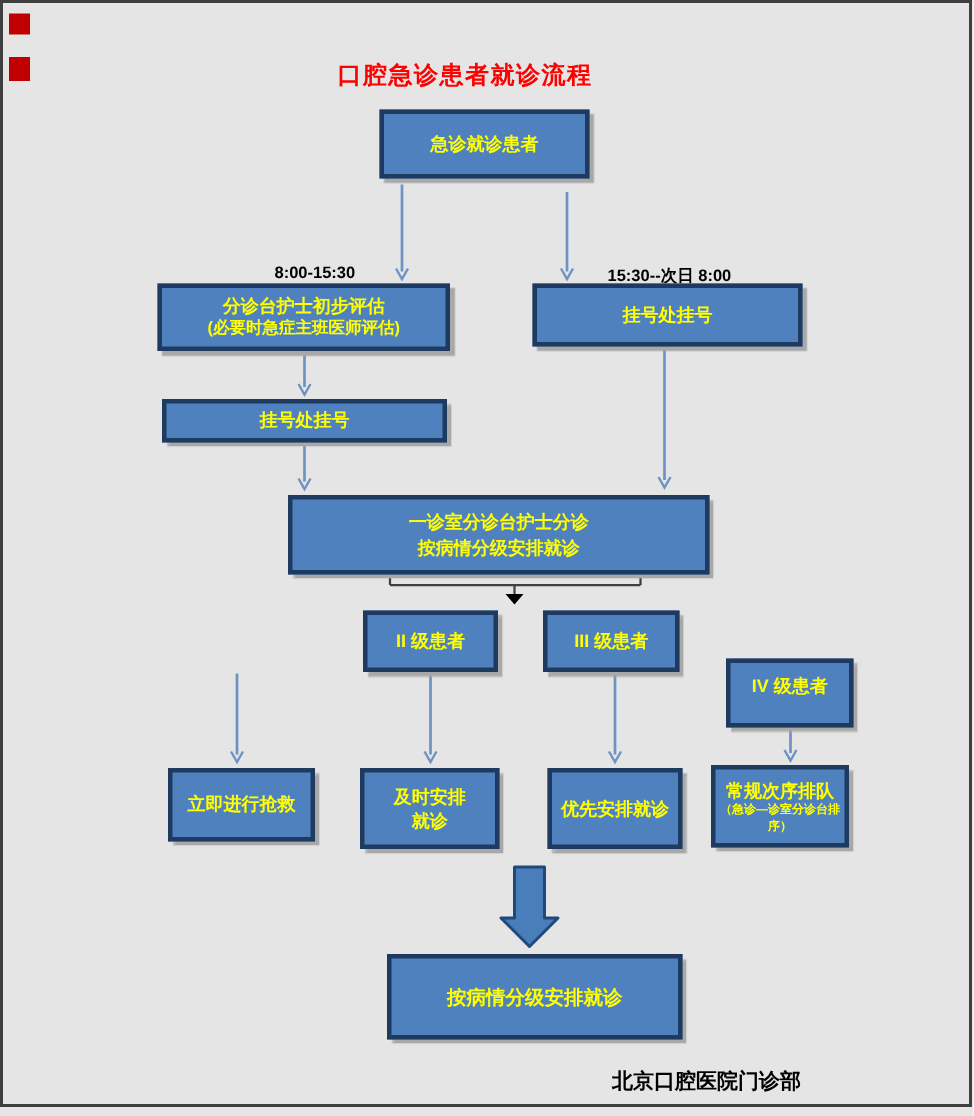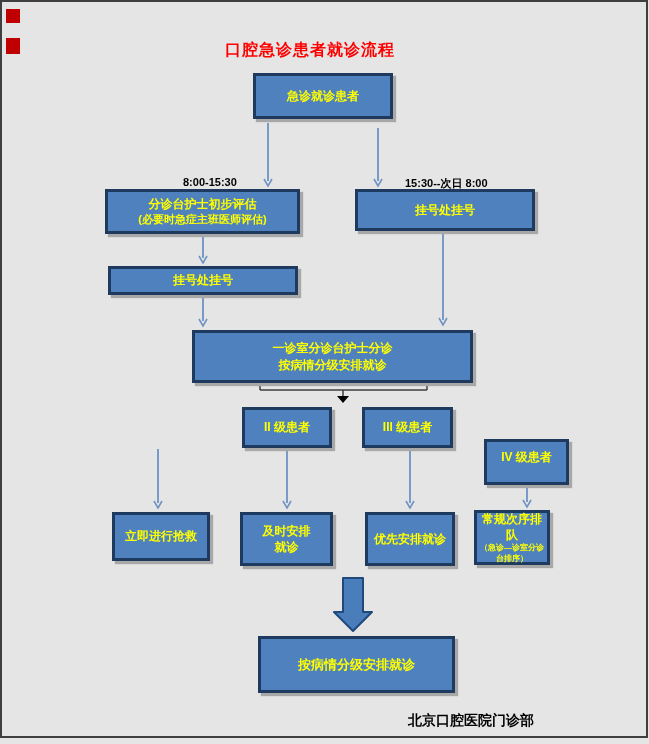--- a/index.html
+++ b/index.html
@@ -138,21 +138,21 @@
   <div class="node" style="left:112px;top:512px;width:98px;height:49px;">
     <span>立即进行抢救</span>
   </div>
   <div class="node" style="left:240px;top:512px;width:93px;height:54px;">
     <span>及时安排</span>
     <span>就诊</span>
   </div>
   <div class="node" style="left:365px;top:512px;width:90px;height:54px;">
     <span>优先安排就诊</span>
   </div>
-  <div class="node" style="left:474px;top:510px;width:76px;height:55px;">
+  <div class="node" style="left:474px;top:510px;width:92px;height:55px;">
     <span>常规次序排队</span>
     <span class="ln2-tiny">（急诊—诊室分诊台排序）</span>
   </div>
 
   <div class="node" style="left:258px;top:636px;width:197px;height:57px;font-size:13px;">
     <span>按病情分级安排就诊</span>
   </div>
 
   <div class="footer-text">北京口腔医院门诊部</div>
 

